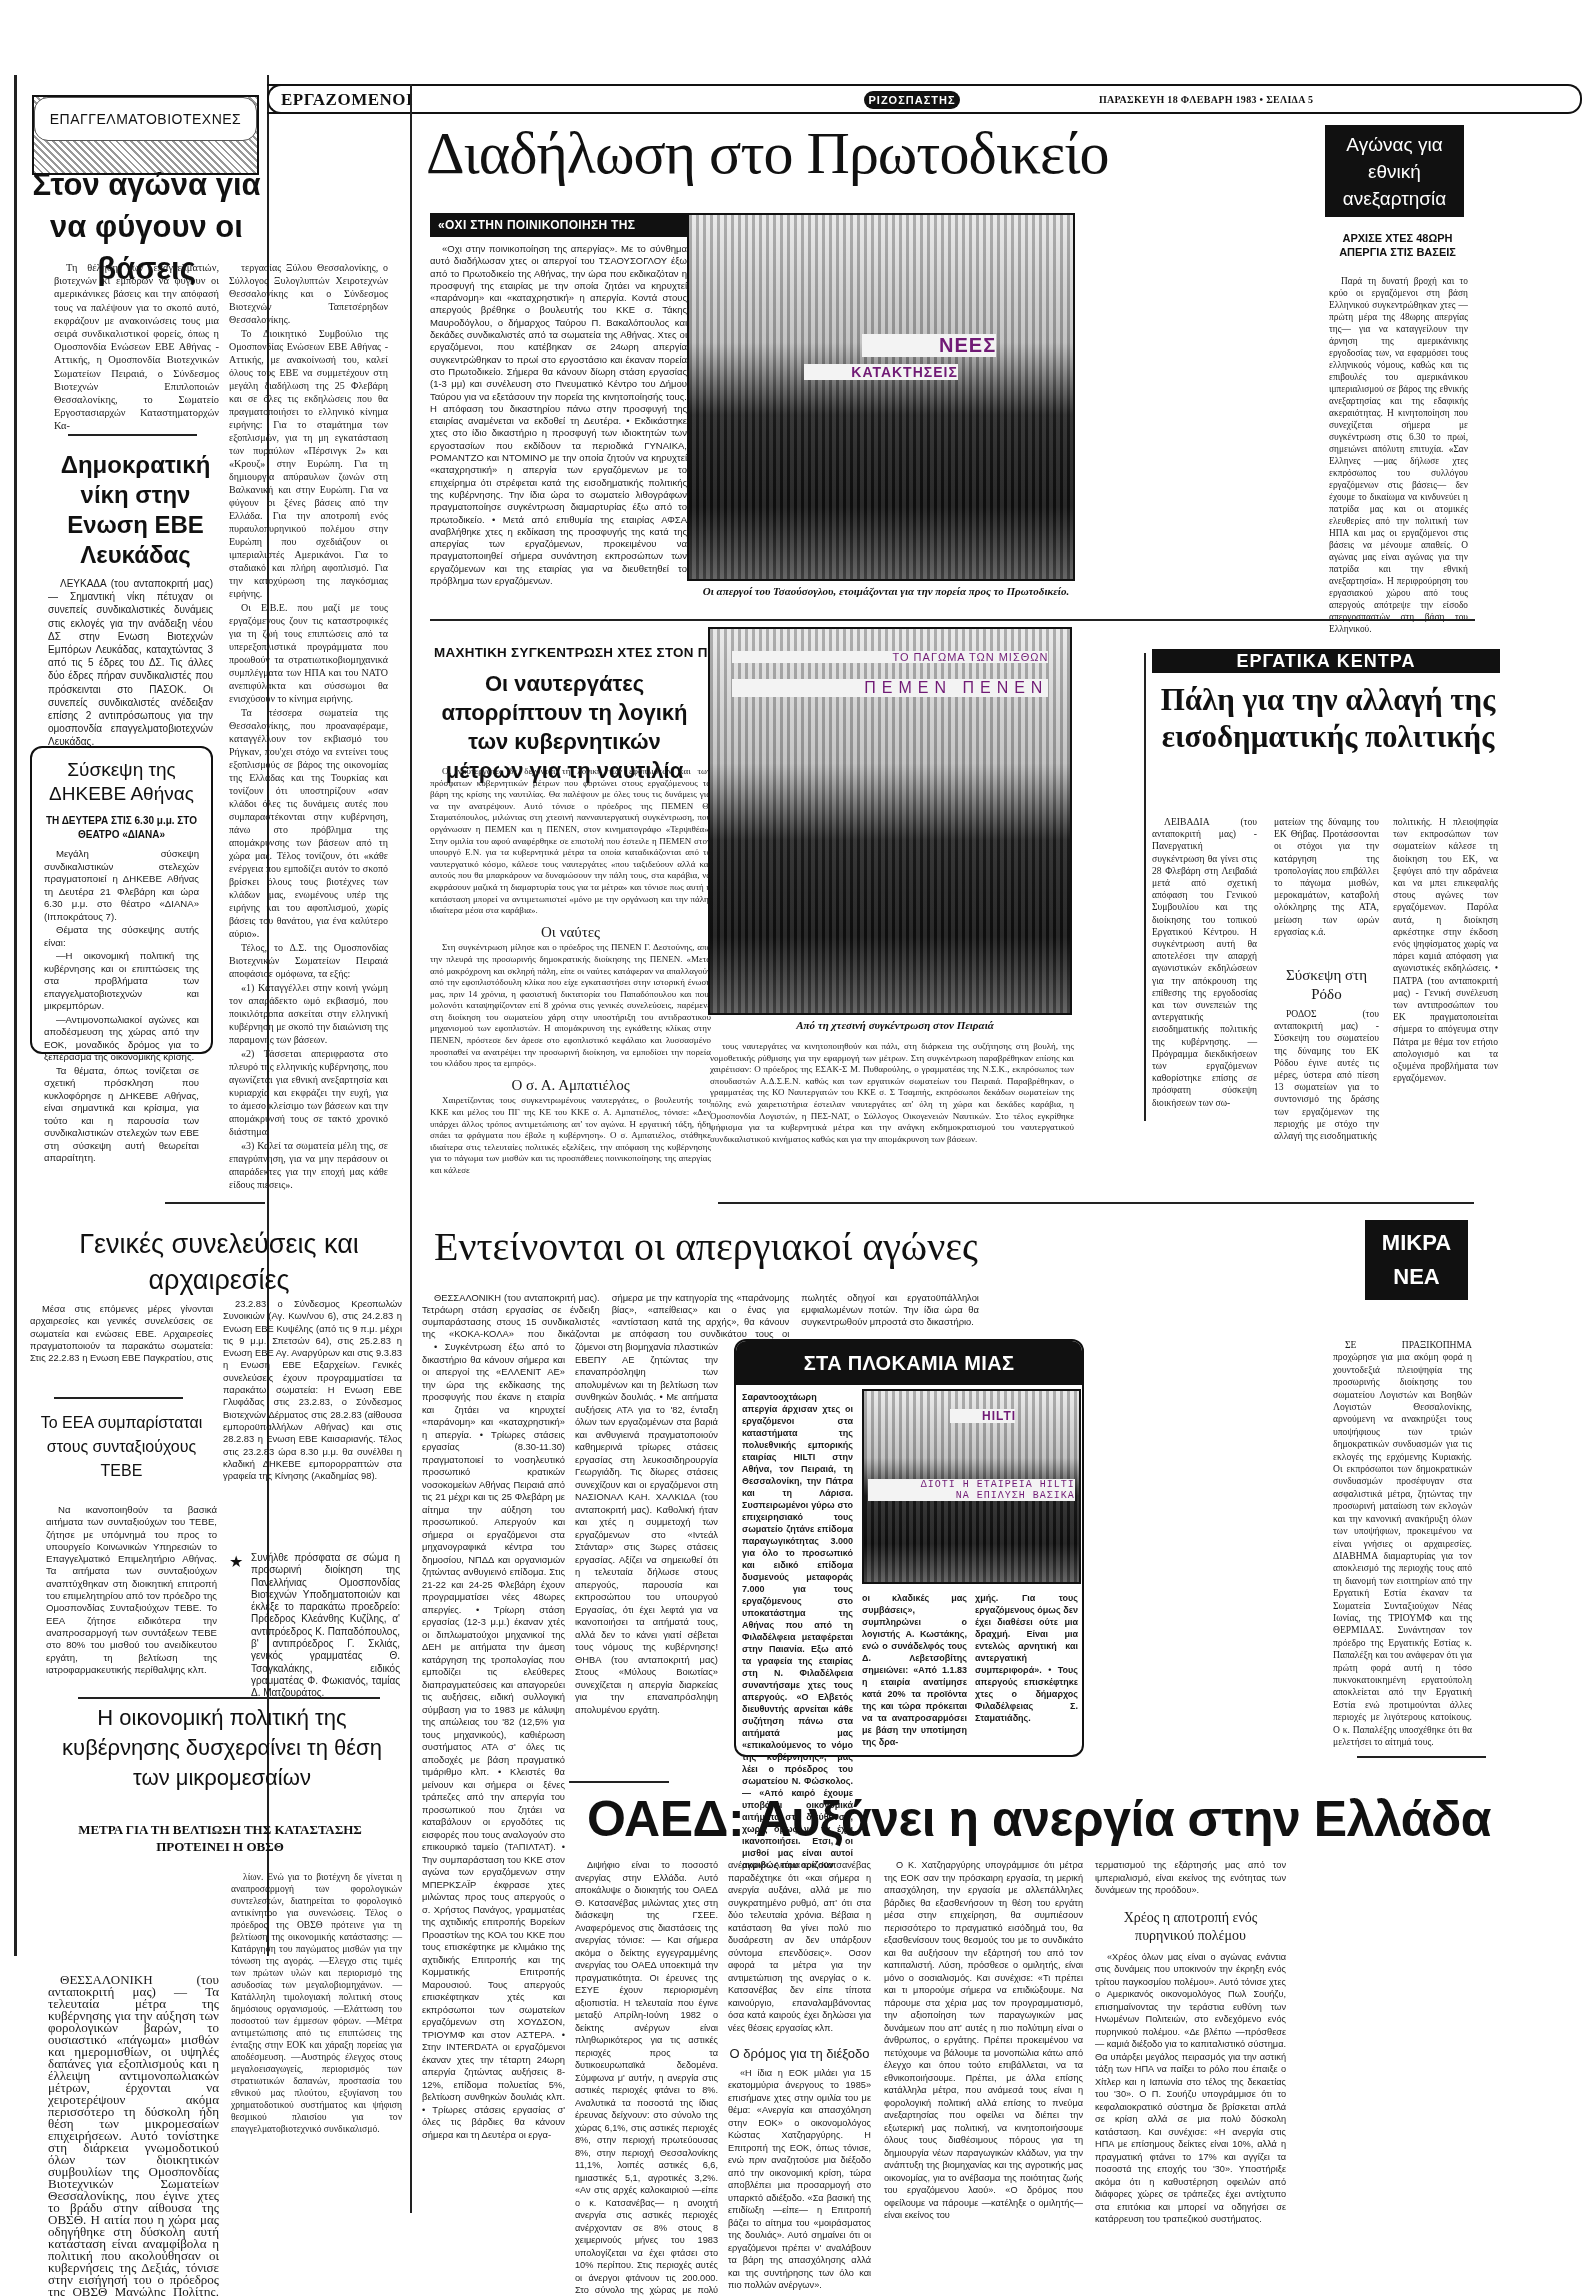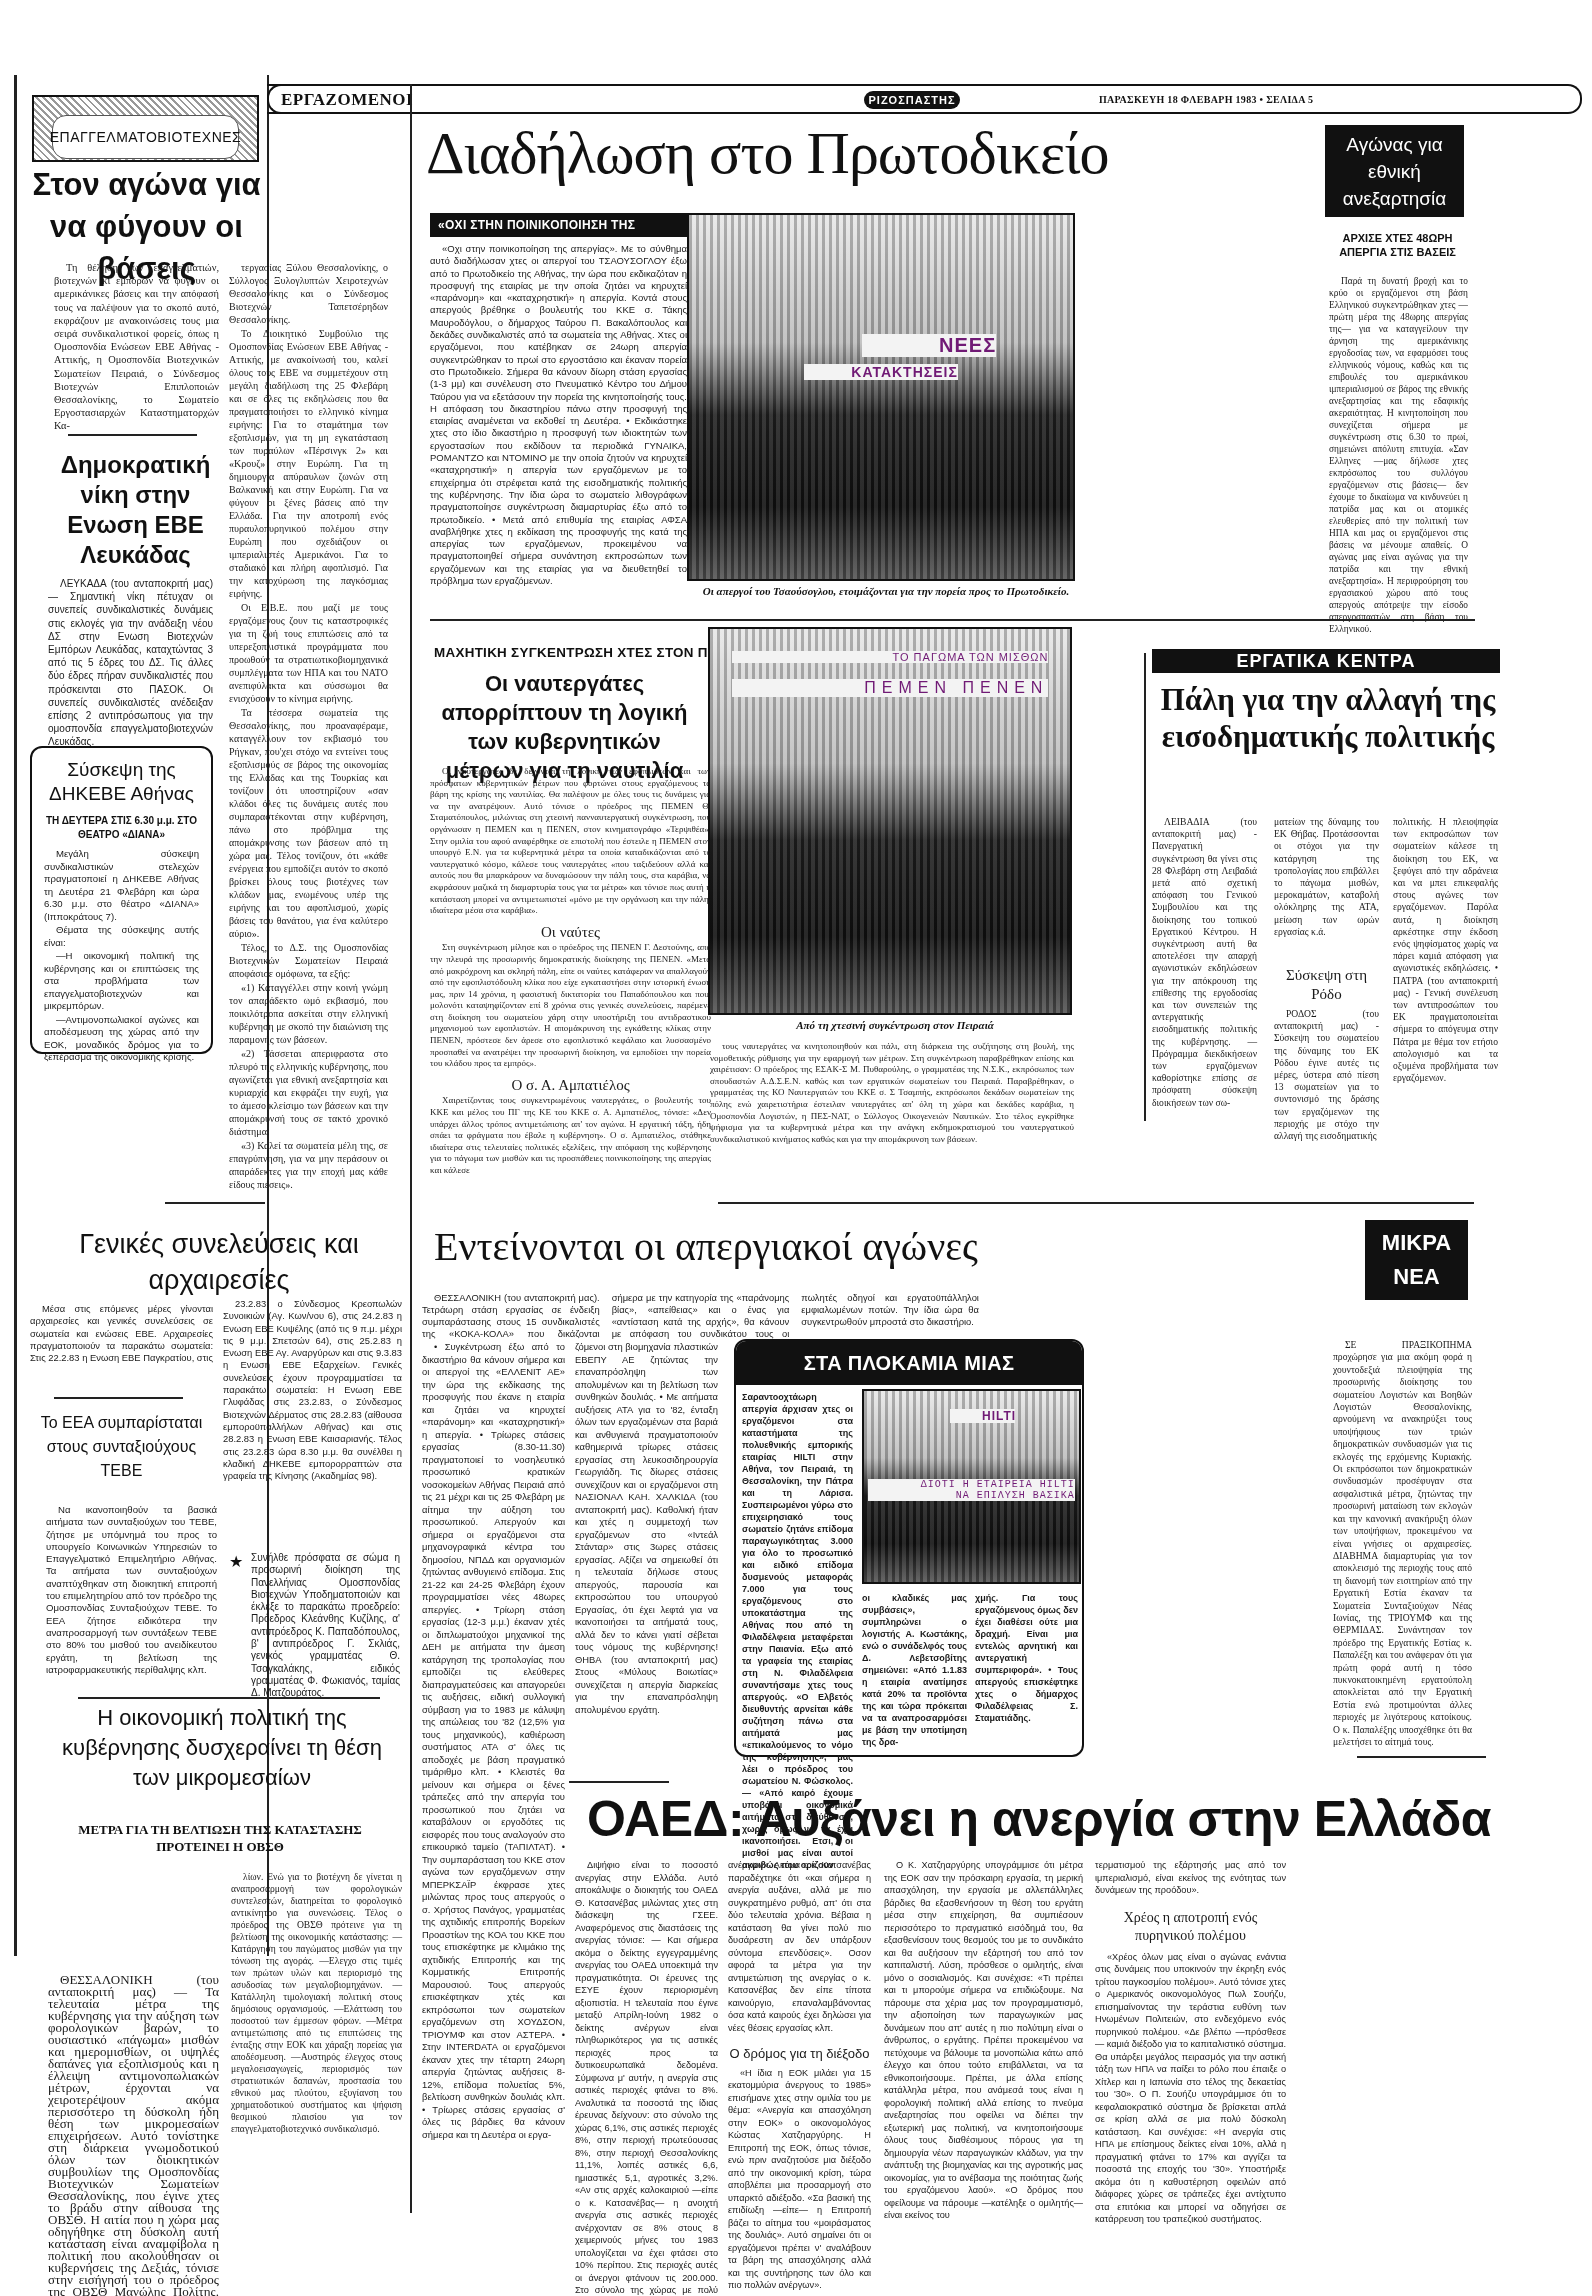--- a/index.html
+++ b/index.html
@@ -28,21 +28,21 @@
 
 <div class="vrule" style="left:14px; top:75px; height:1881px; width:3px;"></div>
 <div class="vrule" style="left:267px; top:75px; height:1881px;"></div>
 
 <div class="abs" style="left:267px; top:84px; width:1315px; height:30px; border:2px solid #111; border-left:none; border-radius:0 14px 14px 0;"></div>
 <div class="abs rounded" style="left:267px; top:84px; width:179px; height:30px; border-radius:14px 0 0 14px; border-right:none;"></div>
 <div class="abs serif" style="left:281px; top:90px; font-size:17px; font-weight:bold; letter-spacing:0.5px;">ΕΡΓΑΖΟΜΕΝΟΙ</div>
 <div class="abs blackbar sans" style="left:864px; top:91px; width:96px; height:18px; border-radius:9px; font-size:11px; font-weight:bold; text-align:center; line-height:18px; letter-spacing:1px;">ΡΙΖΟΣΠΑΣΤΗΣ</div>
 <div class="abs serif" style="left:1099px; top:94px; font-size:10px; font-weight:bold; letter-spacing:0.3px;">ΠΑΡΑΣΚΕΥΗ 18 ΦΛΕΒΑΡΗ 1983 • ΣΕΛΙΔΑ 5</div>
 
-<div class="abs" style="left:32px; top:95px; width:227px; height:67px; border:2px solid #111; background:repeating-linear-gradient(45deg,#999 0 2px,#fff 2px 5px); padding:18px;">
+<div class="abs" style="left:32px; top:95px; width:227px; height:80px; border:2px solid #111; background:repeating-linear-gradient(45deg,#999 0 2px,#fff 2px 5px); padding:0;">
   <div style="background:#fff; border:1px solid #555; border-radius:14px; height:44px; display:flex; align-items:center; justify-content:center;">
     <span class="sans" style="font-size:14px; letter-spacing:0.5px;">ΕΠΑΓΓΕΛΜΑΤΟΒΙΟΤΕΧΝΕΣ</span>
   </div>
 </div>
 <div class="abs sans center" style="left:32px; top:164px; width:229px; font-size:31px; line-height:42px; font-weight:bold;">Στον αγώνα για να φύγουν οι βάσεις</div>
 
 <div class="abs txt" style="left:54px; top:261px; width:165px;">
   <p>Τη θέληση των επαγγελματιών, βιοτεχνών κι εμπόρων να φύγουν οι αμερικάνικες βάσεις και την απόφασή τους να παλέψουν για το σκοπό αυτό, εκφράζουν με ανακοινώσεις τους μια σειρά συνδικαλιστικοί φορείς, όπως η Ομοσπονδία Ενώσεων ΕΒΕ Αθήνας - Αττικής, η Ομοσπονδία Βιοτεχνικών Σωματείων Πειραιά, ο Σύνδεσμος Βιοτεχνών Επιπλοποιών Θεσσαλονίκης, το Σωματείο Εργοστασιαρχών Καταστηματορχών Κα-</p>
 </div>
 <div class="hrule" style="left:68px; top:434px; width:129px;"></div>
@@ -53,20 +53,21 @@
 </div>
 
 <div class="abs rounded" style="left:30px; top:746px; width:183px; height:308px; padding:10px 12px;">
   <div class="sans center" style="font-size:19px; line-height:24px;">Σύσκεψη της ΔΗΚΕΒΕ Αθήνας</div>
   <div class="sans center" style="font-size:10px; font-weight:bold; line-height:14px; margin:8px 0 6px;">ΤΗ ΔΕΥΤΕΡΑ ΣΤΙΣ 6.30 μ.μ. ΣΤΟ ΘΕΑΤΡΟ «ΔΙΑΝΑ»</div>
   <div class="txt sans" style="font-size:9.6px; line-height:12.5px;">
     <p>Μεγάλη σύσκεψη συνδικαλιστικών στελεχών πραγματοποιεί η ΔΗΚΕΒΕ Αθήνας τη Δευτέρα 21 Φλεβάρη και ώρα 6.30 μ.μ. στο θέατρο «ΔΙΑΝΑ» (Ιπποκράτους 7).</p>
     <p>Θέματα της σύσκεψης αυτής είναι:</p>
     <p>—Η οικονομική πολιτική της κυβέρνησης και οι επιπτώσεις της στα προβλήματα των επαγγελματοβιοτεχνών και μικρεμπόρων.</p>
     <p>—Αντιμονοπωλιακοί αγώνες και αποδέσμευση της χώρας από την ΕΟΚ, μοναδικός δρόμος για το ξεπέρασμα της οικονομικής κρίσης.</p>
+    <p>Τα θέματα, όπως τονίζεται σε σχετική πρόσκληση που κυκλοφόρησε η ΔΗΚΕΒΕ Αθήνας, είναι σημαντικά και κρίσιμα, για τούτο και η παρουσία των συνδικαλιστικών στελεχών των ΕΒΕ στη σύσκεψη αυτή θεωρείται απαραίτητη.</p>
   </div>
 </div>
 
 <div class="abs txt" style="left:229px; top:261px; width:159px; font-size:10px; line-height:13px;">
   <p>τεργασίας Ξύλου Θεσσαλονίκης, ο Σύλλογος Ξυλογλυπτών Χειροτεχνών Θεσσαλονίκης και ο Σύνδεσμος Βιοτεχνών Ταπετσέρηδων Θεσσαλονίκης.</p>
   <p>Το Διοικητικό Συμβούλιο της Ομοσπονδίας Ενώσεων ΕΒΕ Αθήνας - Αττικής, με ανακοίνωσή του, καλεί όλους τους ΕΒΕ να συμμετέχουν στη μεγάλη διαδήλωση της 25 Φλεβάρη και σε όλες τις εκδηλώσεις που θα πραγματοποιήσει το ελληνικό κίνημα ειρήνης: Για το σταμάτημα των εξοπλισμών, για τη μη εγκατάσταση των πυραύλων «Πέρσινγκ 2» και «Κρουζ» στην Ευρώπη. Για τη δημιουργία απύραυλων ζωνών στη Βαλκανική και στην Ευρώπη. Για να φύγουν οι ξένες βάσεις από την Ελλάδα. Για την αποτροπή ενός πυραυλοπυρηνικού πολέμου στην Ευρώπη που σχεδιάζουν οι ιμπεριαλιστές Αμερικάνοι. Για το σταδιακό και πλήρη αφοπλισμό. Για την κατοχύρωση της παγκόσμιας ειρήνης.</p>
   <p>Οι Ε.Β.Ε. που μαζί με τους εργαζόμενους ζουν τις καταστροφικές για τη ζωή τους επιπτώσεις από τα υπερεξοπλιστικά προγράμματα που προωθούν τα στρατιωτικοβιομηχανικά συμπλέγματα των ΗΠΑ και του ΝΑΤΟ ανεπιφύλακτα και σύσσωμοι θα ενισχύσουν το κίνημα ειρήνης.</p>
   <p>Τα τέσσερα σωματεία της Θεσσαλονίκης, που προαναφέραμε, καταγγέλλουν τον εκβιασμό του Ρήγκαν, που'χει στόχο να εντείνει τους εξοπλισμούς σε βάρος της οικονομίας της Ελλάδας και της Τουρκίας και τονίζουν ότι υποστηρίζουν «σαν κλάδοι όλες τις δυνάμεις αυτές που συμπαραστέκονται στην κυβέρνηση, πάνω στο πρόβλημα της απομάκρυνσης των βάσεων από τη χώρα μας. Τέλος τονίζουν, ότι «κάθε ενέργεια που εμποδίζει αυτόν το σκοπό βρίσκει όλους τους βιοτέχνες των κλάδων μας, ενωμένους υπέρ της ειρήνης και του αφοπλισμού, χωρίς βάσεις του θανάτου, για ένα καλύτερο αύριο».</p>
   <p>Τέλος, το Δ.Σ. της Ομοσπονδίας Βιοτεχνικών Σωματείων Πειραιά αποφάσισε ομόφωνα, τα εξής:</p>
   <p>«1) Καταγγέλλει στην κοινή γνώμη τον απαράδεκτο ωμό εκβιασμό, που ποικιλότροπα ασκείται στην ελληνική κυβέρνηση με σκοπό την διαιώνιση της παραμονής των βάσεων.</p>

